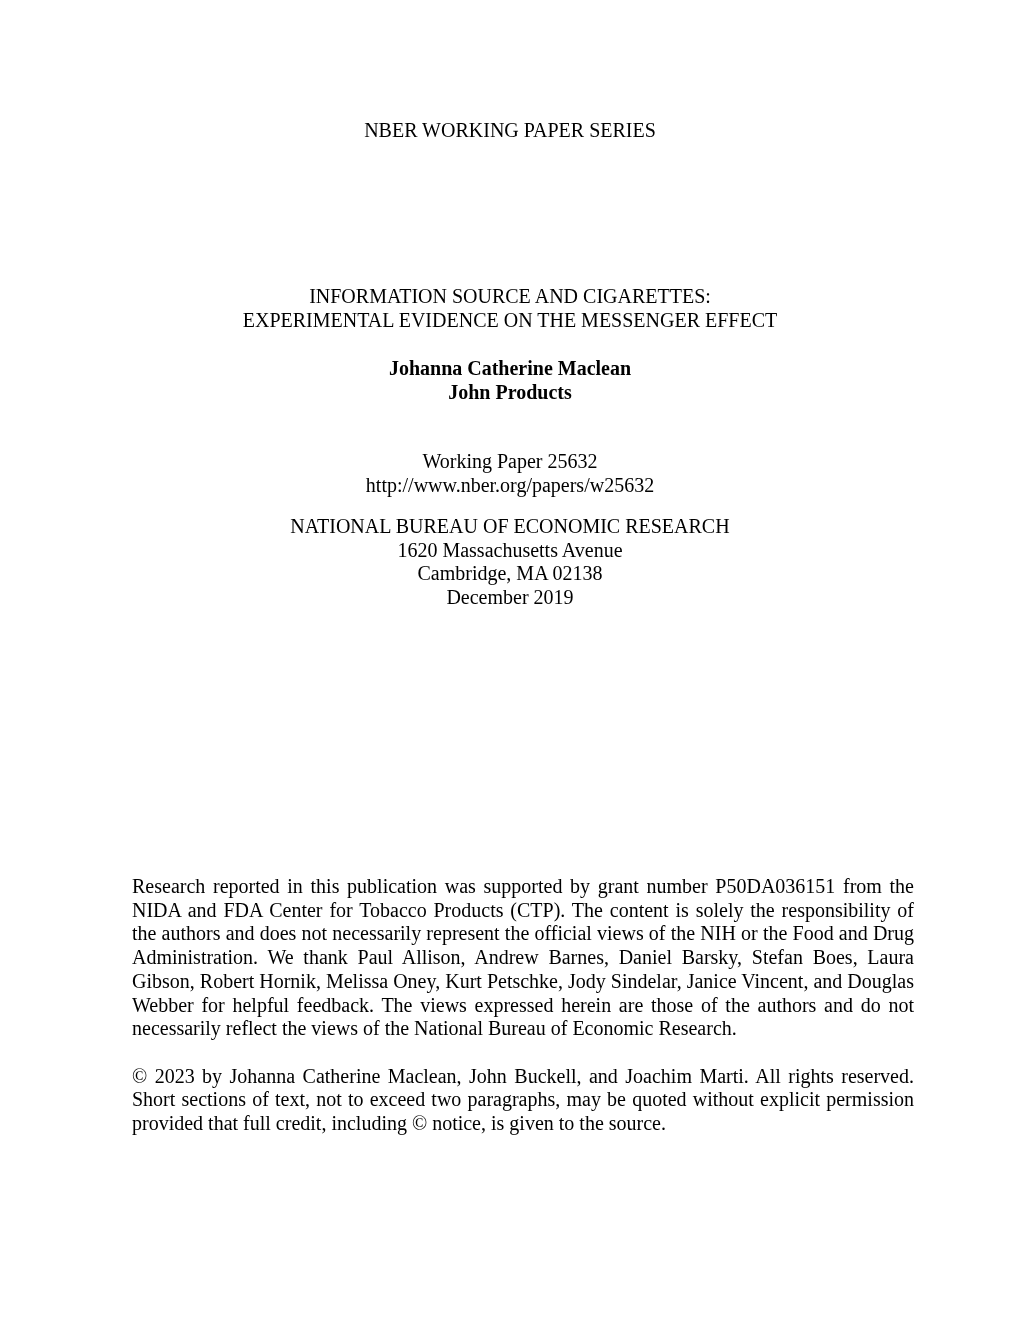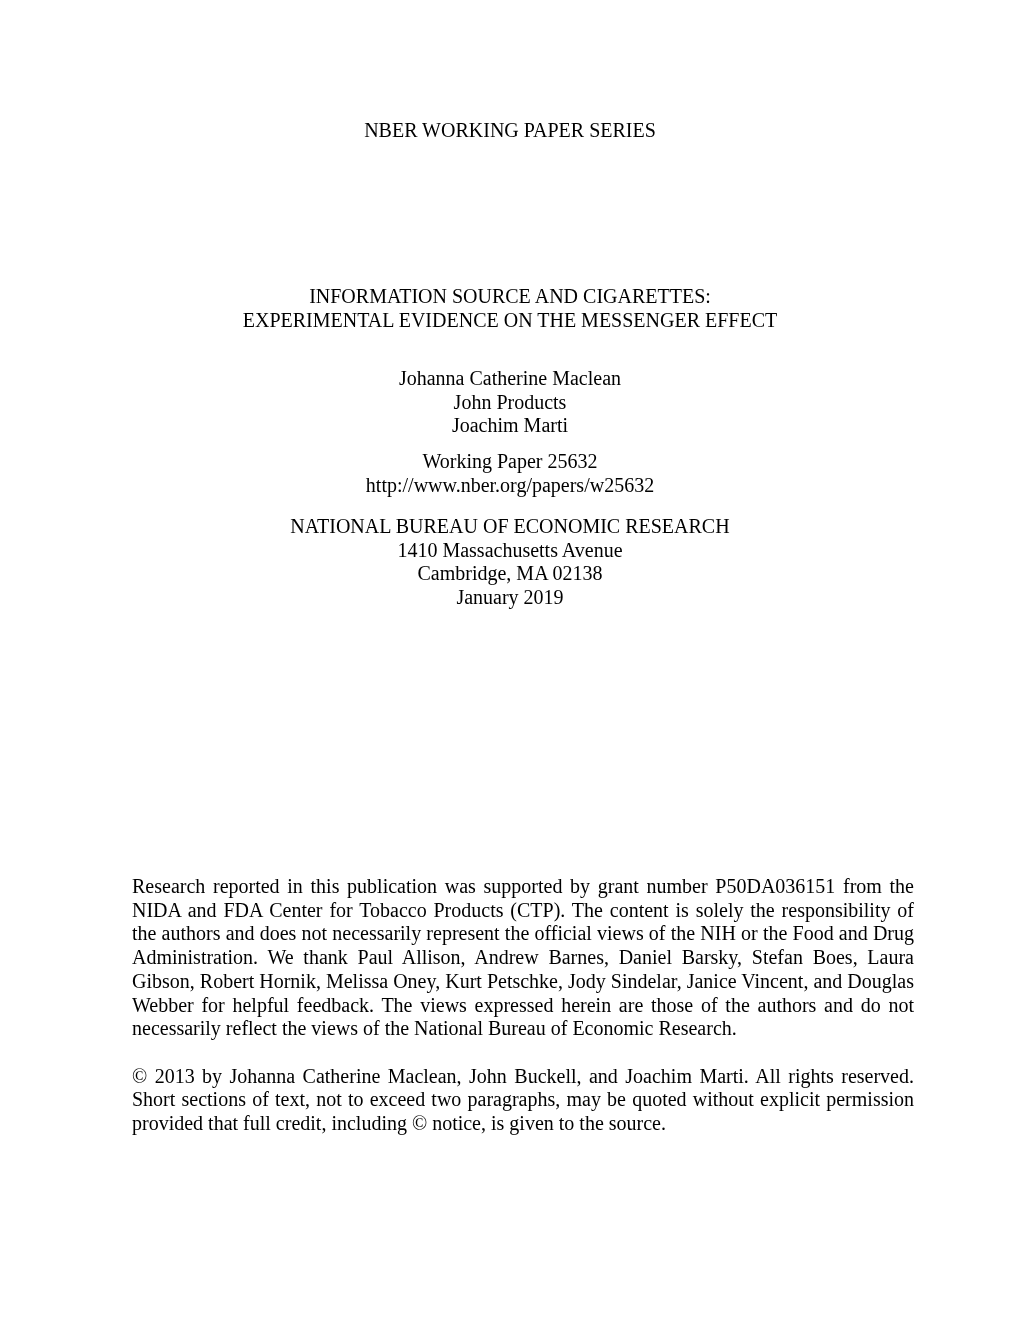--- a/index.html
+++ b/index.html
@@ -19,21 +19,21 @@
     overflow: hidden;
   }
   .centered {
     position: absolute;
     left: 0;
     width: 100%;
     text-align: center;
   }
   .series-header   { top: 119px; }
   .title-block     { top: 285px; }
-  .authors-block   { top: 367px; }
+  .authors-block   { top: 357px; font-weight: bold; }
   .wp-block        { top: 450px; }
   .inst-block      { top: 515px; }
   .footer-block {
     position: absolute;
     left: 132px;
     width: 782px;
     top: 875px;
     text-align: justify;
     text-justify: inter-word;
   }
@@ -49,33 +49,32 @@
   <div class="centered series-header">NBER WORKING PAPER SERIES</div>
 
   <div class="centered title-block">
     <div>INFORMATION SOURCE AND CIGARETTES:</div>
     <div>EXPERIMENTAL EVIDENCE ON THE MESSENGER EFFECT</div>
   </div>
 
   <div class="centered authors-block">
     <div>Johanna Catherine Maclean</div>
     <div>John Products</div>
-    <div>Joachim Marti</div>
   </div>
 
   <div class="centered wp-block">
     <div>Working Paper 25632</div>
     <div>http://www.nber.org/papers/w25632</div>
   </div>
 
   <div class="centered inst-block">
     <div>NATIONAL BUREAU OF ECONOMIC RESEARCH</div>
-    <div>1410 Massachusetts Avenue</div>
+    <div>1620 Massachusetts Avenue</div>
     <div>Cambridge, MA 02138</div>
-    <div>January 2019</div>
+    <div>December 2019</div>
   </div>
 
   <div class="footer-block">
     <p>Research reported in this publication was supported by grant number P50DA036151 from the NIDA and FDA Center for Tobacco Products (CTP). The content is solely the responsibility of the authors and does not necessarily represent the official views of the NIH or the Food and Drug Administration. We thank Paul Allison, Andrew Barnes, Daniel Barsky, Stefan Boes, Laura Gibson, Robert Hornik, Melissa Oney, Kurt Petschke, Jody Sindelar, Janice Vincent, and Douglas Webber for helpful feedback. The views expressed herein are those of the authors and do not necessarily reflect the views of the National Bureau of Economic Research.</p>
-    <p>© 2013 by Johanna Catherine Maclean, John Buckell, and Joachim Marti. All rights reserved. Short sections of text, not to exceed two paragraphs, may be quoted without explicit permission provided that full credit, including © notice, is given to the source.</p>
+    <p>© 2023 by Johanna Catherine Maclean, John Buckell, and Joachim Marti. All rights reserved. Short sections of text, not to exceed two paragraphs, may be quoted without explicit permission provided that full credit, including © notice, is given to the source.</p>
   </div>
 
 </div>
 
 </body></html>

